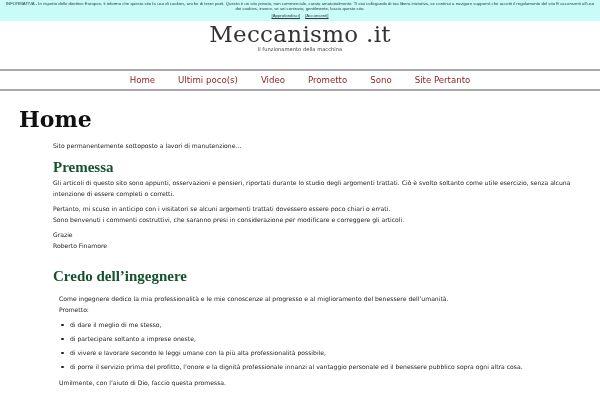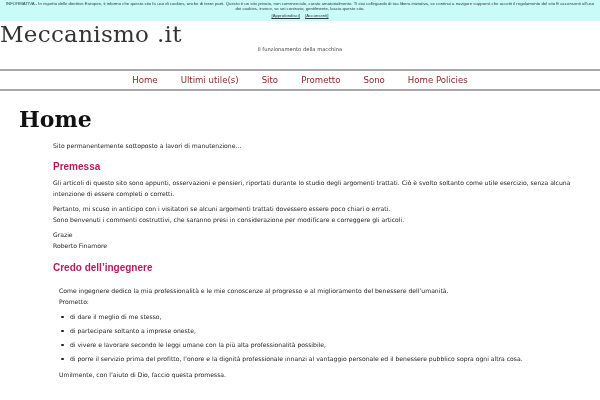--- a/index.html
+++ b/index.html
@@ -10,21 +10,21 @@
     position: absolute; left: 0; top: 0; width: 600px; height: 21px;
     background: #c9fbf8; text-align: center;
     font-family: "Liberation Sans", sans-serif; font-size: 4.3px; line-height: 5px;
     color: #2c3a3a; padding-top: 1px;
   }
   .cookie-bar .msg { padding: 0 4px; }
   .cookie-bar .links { margin-top: 2px; }
   .cookie-bar a { color: #2c3a3a; text-decoration: underline; margin: 0 2px; }
 
   .site-title {
-    position: absolute; left: 0; top: 21px; width: 600px; 
+    position: absolute; left: 0; top: 21px; width: 600px; text-align: center;
     font-family: "DejaVu Serif", serif; font-size: 23px; color: #333; letter-spacing: 0.3px;
   }
   .site-tagline {
     position: absolute; left: 0; top: 46px; width: 600px; text-align: center;
     font-size: 5.2px; color: #444;
   }
 
   .navbar {
     position: absolute; left: 0; top: 69px; width: 600px; height: 22px;
     border-top: 2px solid #a9a9a9; border-bottom: 2px solid #a9a9a9;
@@ -34,25 +34,25 @@
     font-size: 8.6px; color: #8b1f1f; padding: 0 11.5px; cursor: pointer; white-space: nowrap;
   }
 
   .page-title {
     position: absolute; left: 19px; top: 106px;
     font-family: "DejaVu Serif", serif; font-size: 22px; color: #111;
   }
   .content { position: absolute; left: 53px; top: 140px; width: 540px; font-size: 6.1px; line-height: 11.5px; color: #222; }
   .p1 { margin-bottom: 7px; }
   .section-h {
-    font-family: Liberation Sans, sans-serif; font-size: 10px; color: #be185d; line-height: 16px;
+    font-family: Liberation Serif, serif; font-size: 15px; color: #14532d; line-height: 16px;
   }
   .premessa-h { margin-bottom: 2px; }
   .para { margin-bottom: 3px; }
-  .credo-h { margin-top: 8px; margin-bottom: 9px; }
+  .credo-h { margin-top: 16px; margin-bottom: 9px; }
   .credo-box { padding-left: 6px; }
   .credo-list { list-style: none; margin-top: 2px; margin-bottom: 3px; }
   .credo-list li { position: relative; padding-left: 11px; line-height: 14px; }
   .credo-list li::before {
     content: ""; position: absolute; left: 2px; top: 6px; width: 2.6px; height: 2.6px;
     background: #222; border-radius: 50%;
   }
 </style>
 </head>
 <body>
@@ -63,25 +63,25 @@
     <a>[Approfondisci]</a>
     <a>[Acconsenti]</a>
   </div>
 </div>
 
 <div class="site-title">Meccanismo .it</div>
 <div class="site-tagline">Il funzionamento della macchina</div>
 
 <nav class="navbar">
   <span class="nav-item">Home</span>
-  <span class="nav-item">Ultimi utile(s)</span>
-  <span class="nav-item">Sito</span>
+  <span class="nav-item">Ultimi poco(s)</span>
+  <span class="nav-item">Video</span>
   <span class="nav-item">Prometto</span>
   <span class="nav-item">Sono</span>
-  <span class="nav-item">Home Policies</span>
+  <span class="nav-item">Site Pertanto</span>
 </nav>
 
 <h1 class="page-title">Home</h1>
 
 <main class="content">
   <p class="p1">Sito permanentemente sottoposto a lavori di manutenzione…</p>
 
   <h2 class="section-h premessa-h">Premessa</h2>
   <p class="para">Gli articoli di questo sito sono appunti, osservazioni e pensieri, riportati durante lo studio degli argomenti trattati. Ciò è svolto soltanto come utile esercizio, senza alcuna intenzione di essere completi o corretti.</p>
   <p>Pertanto, mi scuso in anticipo con i visitatori se alcuni argomenti trattati dovessero essere poco chiari o errati.</p>

